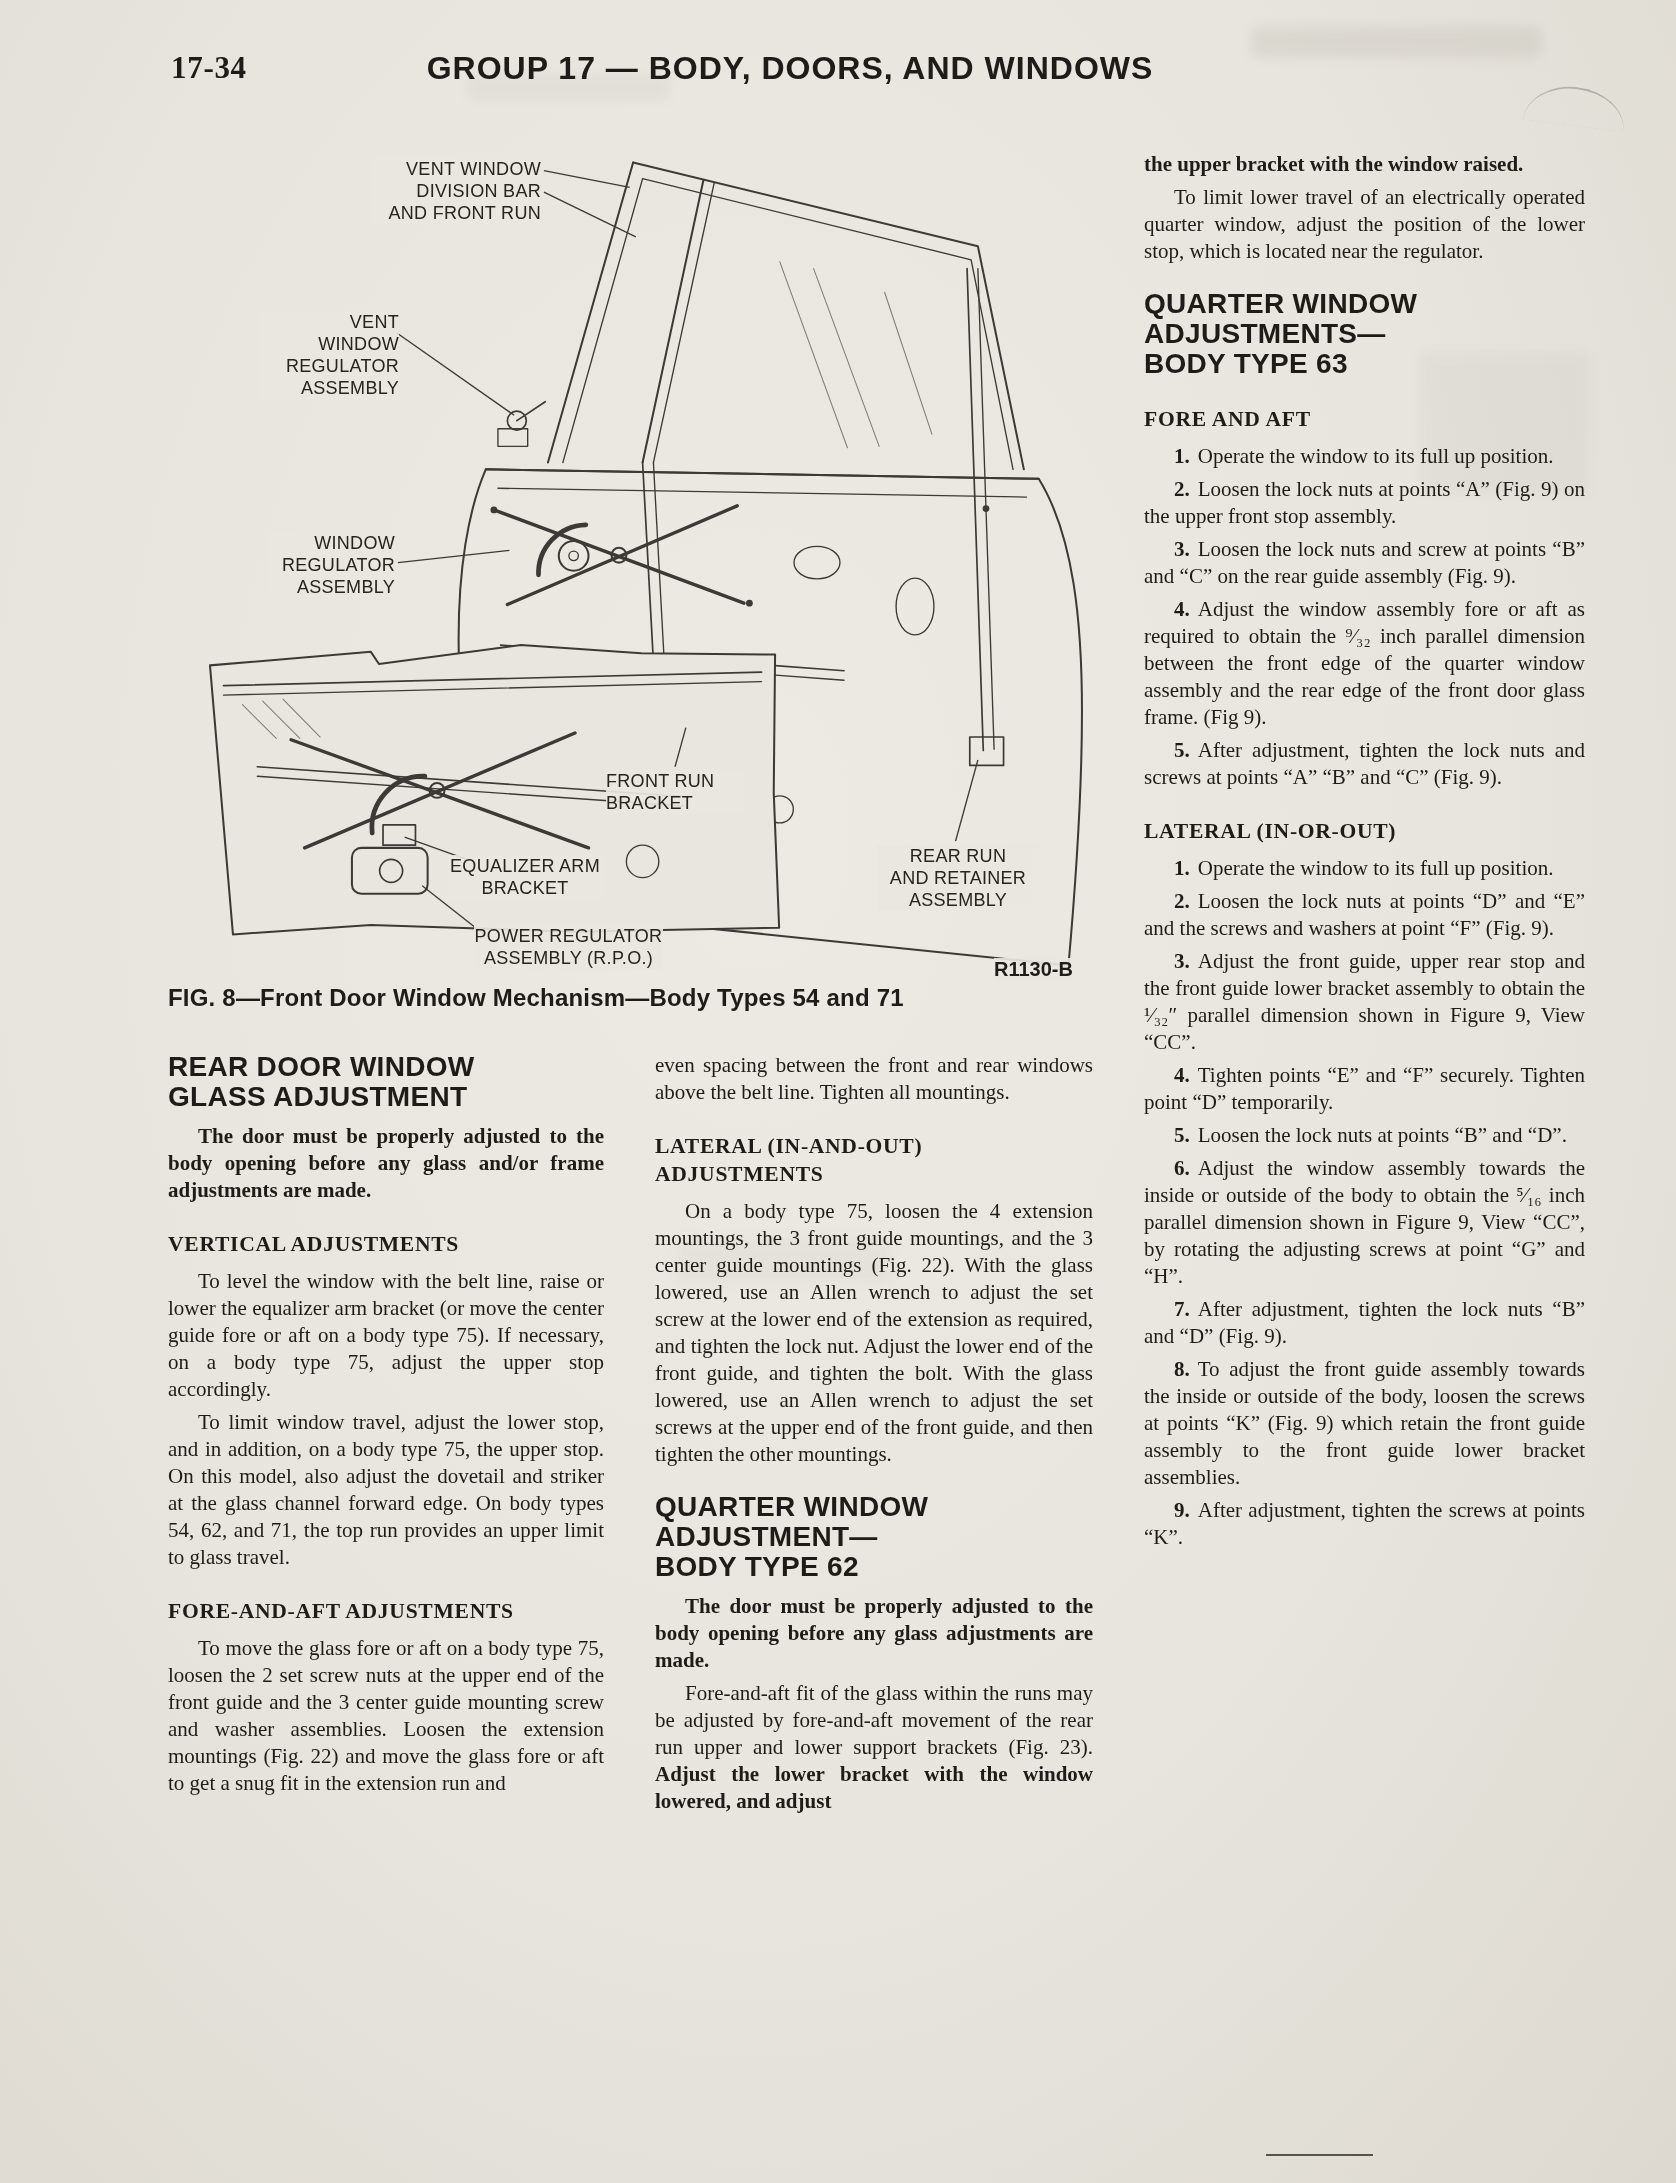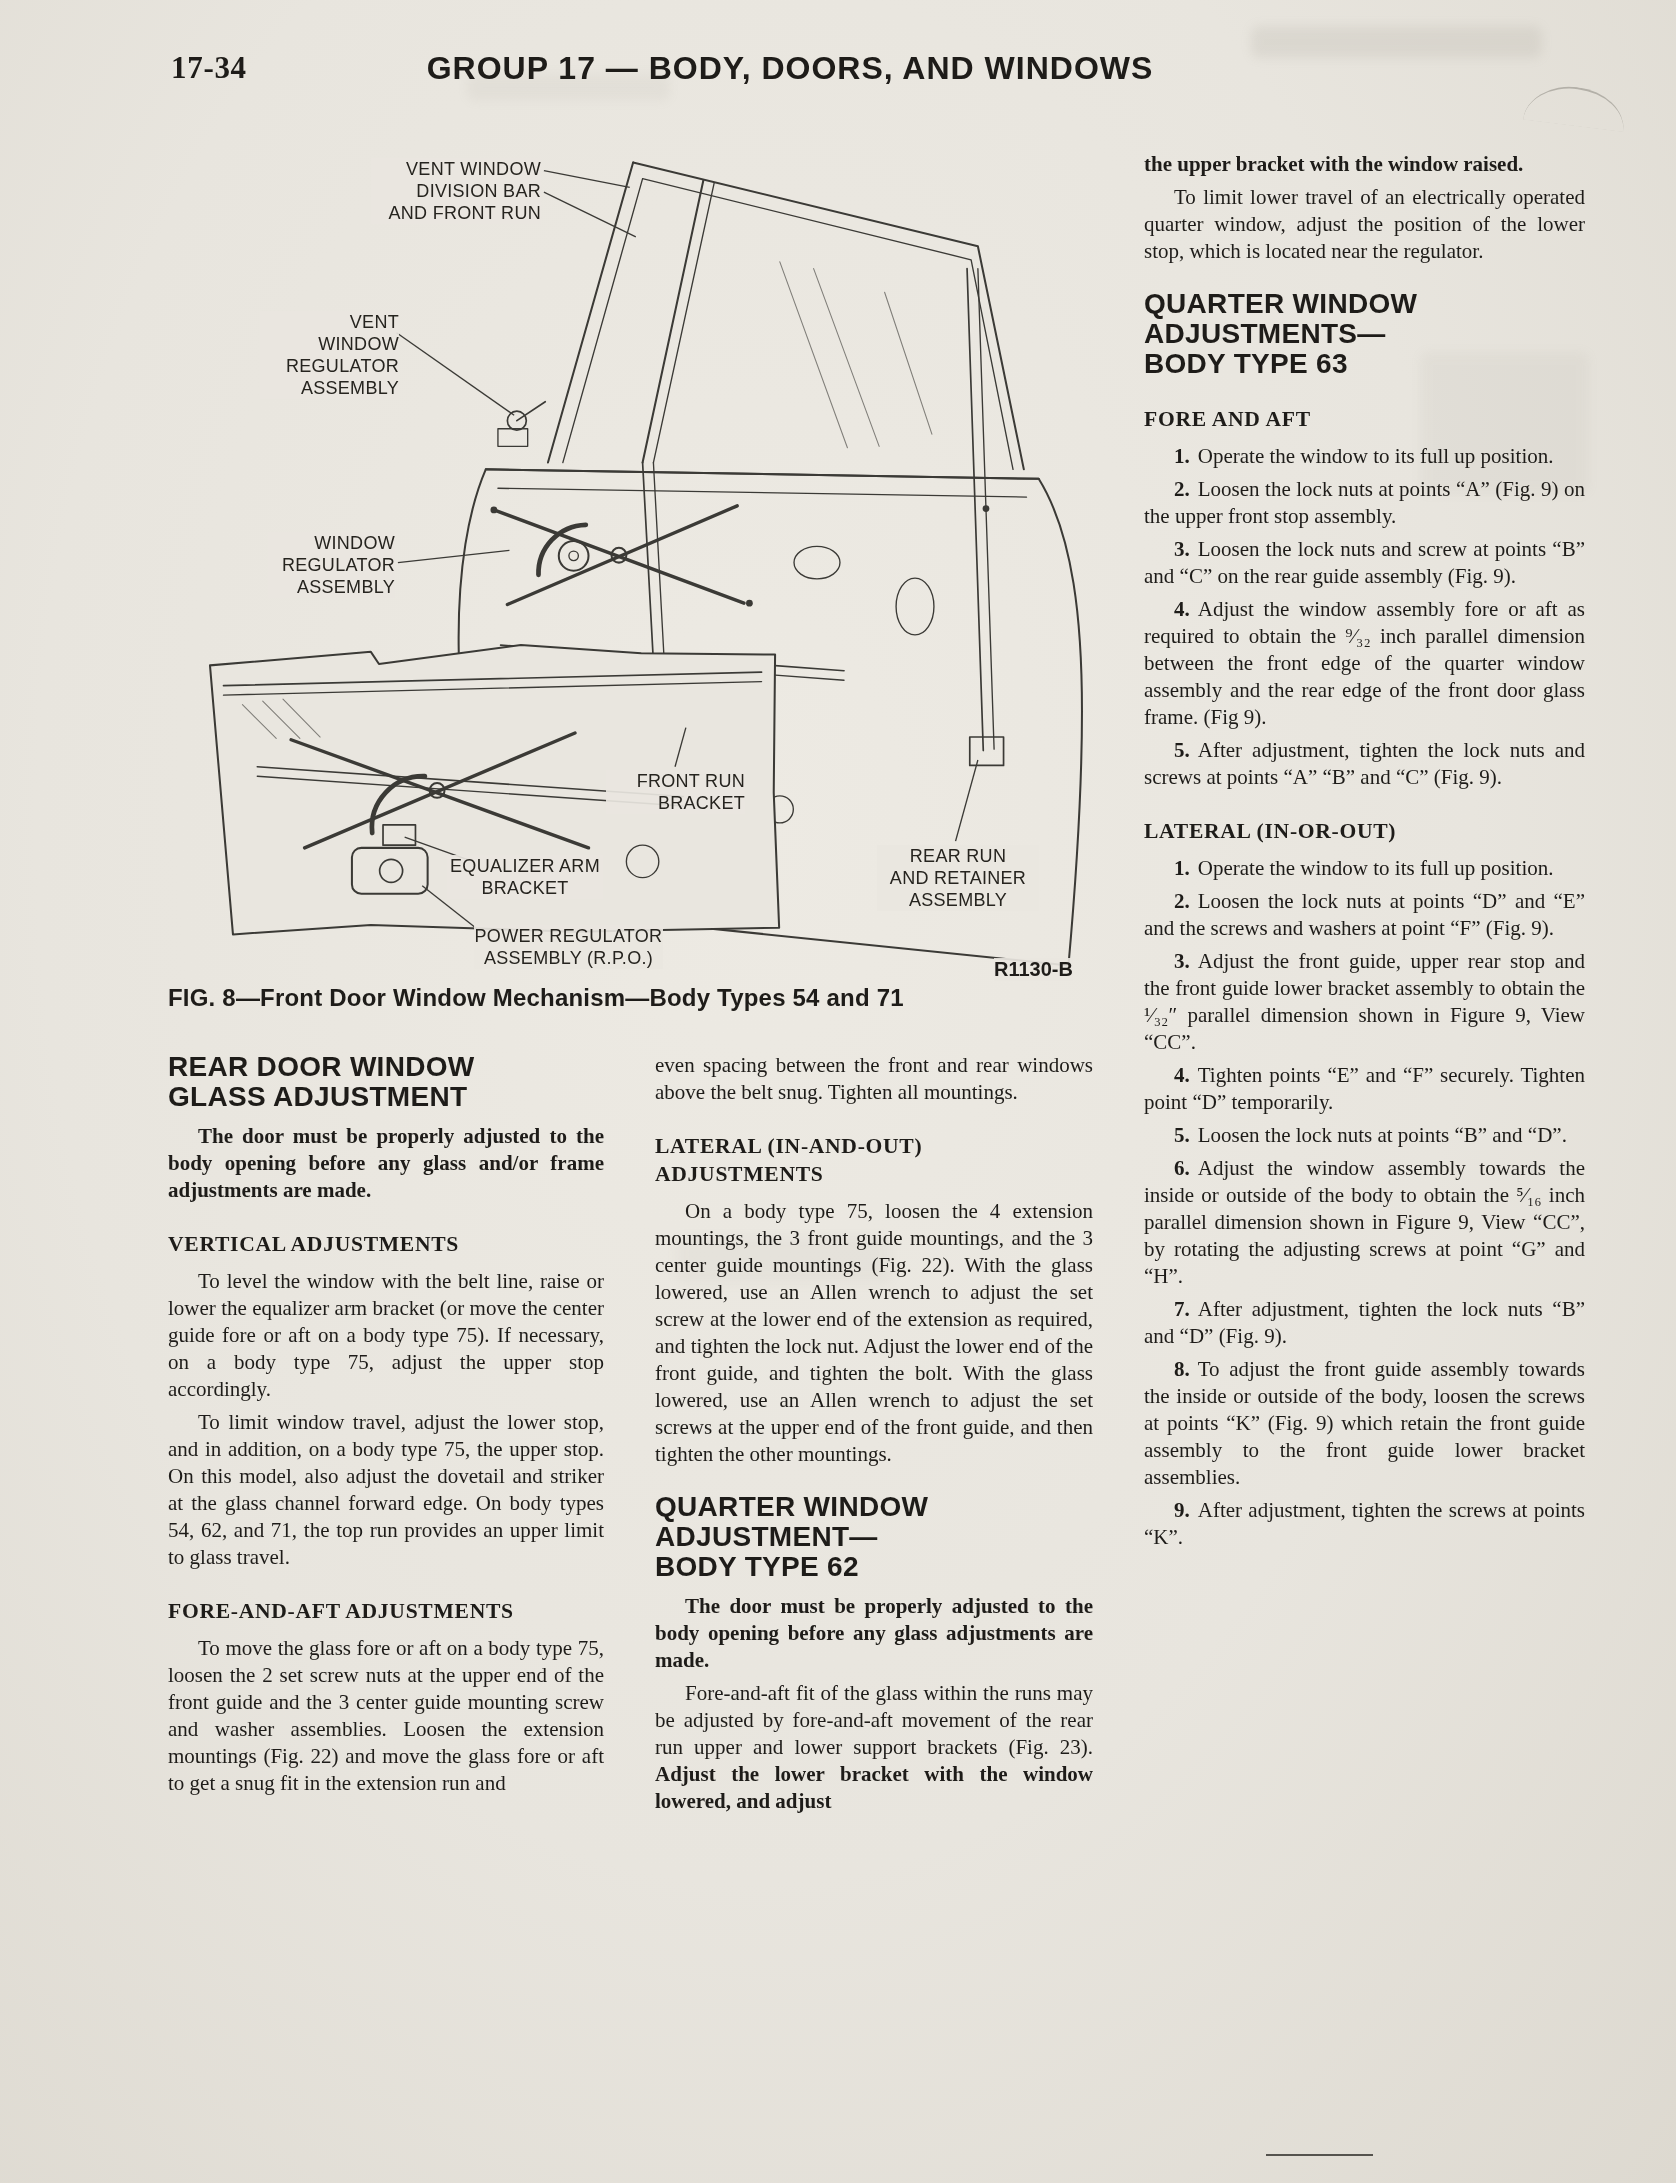--- a/index.html
+++ b/index.html
@@ -190,21 +190,21 @@
   <div class="fig-label" style="left:203px; top:28px;  width:170px; text-align:right;">VENT WINDOW
 DIVISION BAR
 AND FRONT RUN</div>
   <div class="fig-label" style="left:92px; top:145px; width:139px; text-align:right;margin-top:36px;">VENT
 WINDOW
 REGULATOR
 ASSEMBLY</div>
   <div class="fig-label" style="left:100px; top:402px; width:127px; text-align:right;">WINDOW
 REGULATOR
 ASSEMBLY</div>
-  <div class="fig-label" style="left:438px; top:640px; width:139px; text-align:right;">FRONT RUN
+  <div class="fig-label" style="left:438px; top:640px; width:139px; text-align:left;">FRONT RUN
 BRACKET</div>
   <div class="fig-label" style="left:279px; top:725px; width:156px; text-align:center;">EQUALIZER ARM
 BRACKET</div>
   <div class="fig-label" style="left:709px; top:715px; width:162px; text-align:center;">REAR RUN
 AND RETAINER
 ASSEMBLY</div>
   <div class="fig-label" style="left:306px; top:795px; width:189px; text-align:center;">POWER REGULATOR
 ASSEMBLY (R.P.O.)</div>
   <div class="fig-code">R1130-B</div>
 </div>
@@ -216,21 +216,21 @@
 GLASS ADJUSTMENT</h2>
   <p class="lead">The door must be properly adjusted to the body opening before any glass and/or frame adjustments are made.</p>
   <h3 class="head-serif">VERTICAL ADJUSTMENTS</h3>
   <p>To level the window with the belt line, raise or lower the equalizer arm bracket (or move the center guide fore or aft on a body type 75). If necessary, on a body type 75, adjust the upper stop accordingly.</p>
   <p>To limit window travel, adjust the lower stop, and in addition, on a body type 75, the upper stop. On this model, also adjust the dovetail and striker at the glass channel forward edge. On body types 54, 62, and 71, the top run provides an upper limit to glass travel.</p>
   <h3 class="head-serif">FORE-AND-AFT ADJUSTMENTS</h3>
   <p>To move the glass fore or aft on a body type 75, loosen the 2 set screw nuts at the upper end of the front guide and the 3 center guide mounting screw and washer assemblies. Loosen the extension mountings (Fig. 22) and move the glass fore or aft to get a snug fit in the extension run and</p>
 </div>
 
 <div class="col" style="left:655px; top:1052px; width:438px;">
-  <p class="cont">even spacing between the front and rear windows above the belt snug. Tighten all mountings.</p>
+  <p class="cont">even spacing between the front and rear windows above the belt line. Tighten all mountings.</p>
   <h3 class="head-serif">LATERAL (IN-AND-OUT)
 ADJUSTMENTS</h3>
   <p>On a body type 75, loosen the 4 extension mountings, the 3 front guide mountings, and the 3 center guide mountings (Fig. 22). With the glass lowered, use an Allen wrench to adjust the set screw at the lower end of the extension as required, and tighten the lock nut. Adjust the lower end of the front guide, and tighten the bolt. With the glass lowered, use an Allen wrench to adjust the set screws at the upper end of the front guide, and then tighten the other mountings.</p>
   <h2 class="head-sans">QUARTER WINDOW
 ADJUSTMENT—
 BODY TYPE 62</h2>
   <p class="lead">The door must be properly adjusted to the body opening before any glass adjustments are made.</p>
   <p><span>Fore-and-aft fit of the glass within the runs may be adjusted by fore-and-aft movement of the rear run upper and lower support brackets (Fig. 23). </span><b>Adjust the lower bracket with the window lowered, and adjust</b></p>
 </div>
 

